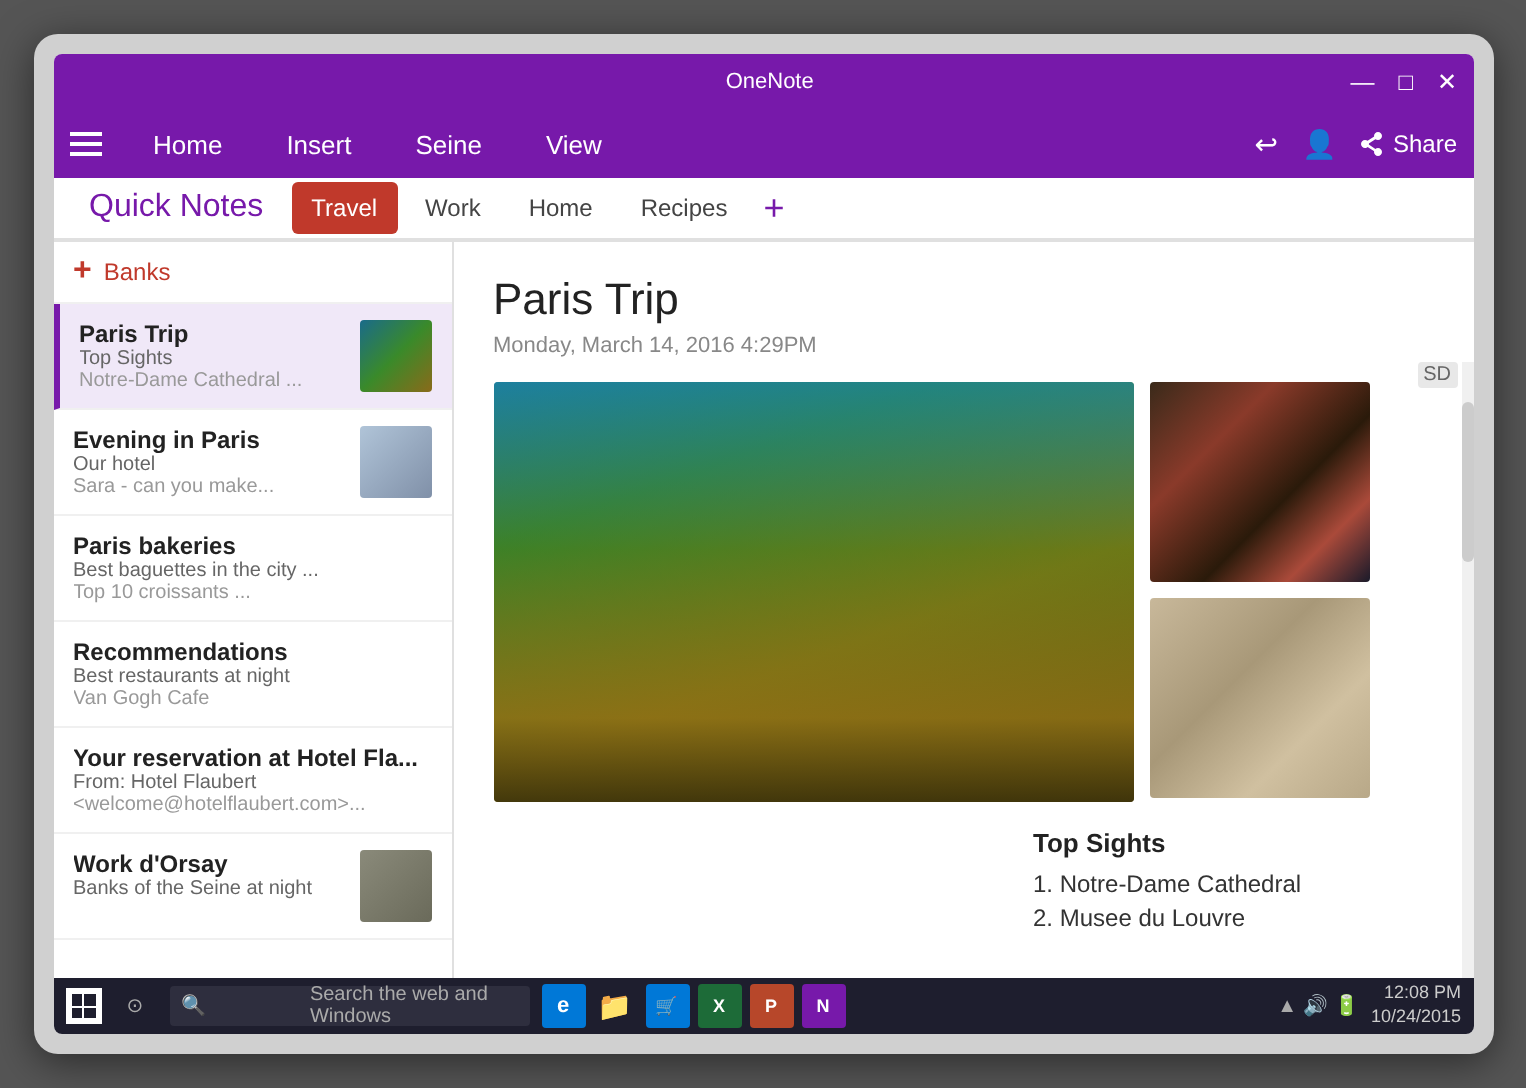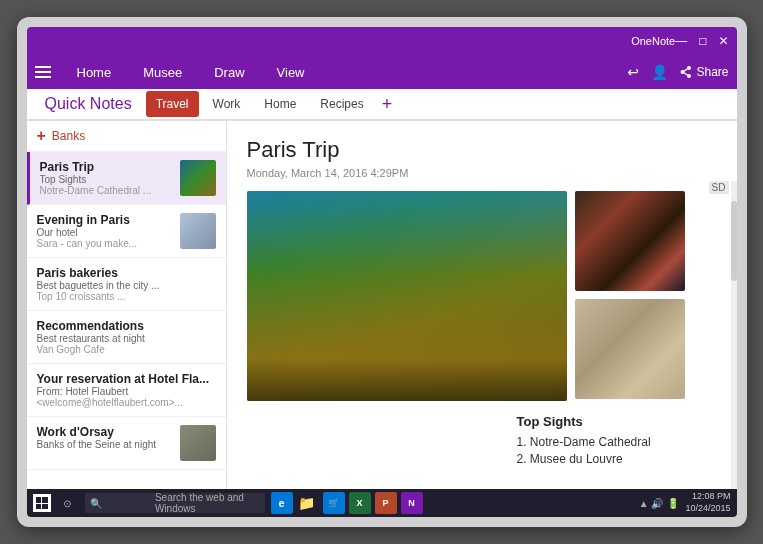--- a/index.html
+++ b/index.html
@@ -36,21 +36,21 @@
       height: 28px;
       display: flex;
       align-items: center;
       justify-content: space-between;
       padding: 0 8px;
     }
     .title-bar-center {
       color: #fff;
       font-size: 11px;
       flex: 1;
-      text-align: right;
+      text-align: center;
     }
     .title-bar-controls {
       display: flex;
       gap: 12px;
       align-items: center;
     }
     .title-bar-controls span {
       color: #fff;
       font-size: 12px;
       cursor: pointer;
@@ -423,22 +423,22 @@
     </div>
 
     <div class="menu-bar">
       <div class="menu-bar-left">
         <div class="hamburger">
           <span></span>
           <span></span>
           <span></span>
         </div>
         <span class="menu-item">Home</span>
-        <span class="menu-item">Musee</span>
-        <span class="menu-item">Draw</span>
+        <span class="menu-item">Insert</span>
+        <span class="menu-item">Seine</span>
         <span class="menu-item">View</span>
       </div>
       <div class="menu-bar-right">
         <span class="undo-icon">↩</span>
         <span class="icon-btn">👤</span>
         <span class="share-btn">
           <svg width="12" height="12" viewBox="0 0 12 12">
               <path d="M9 8c-.5 0-1 .2-1.3.5L4.4 6.3c0-.1.1-.2.1-.3s0-.2-.1-.3l3.3-2.1C8 3.8 8.5 4 9 4c1.1 0 2-.9 2-2S10.1 0 9 0 7 .9 7 2c0 .1 0 .2.1.3L3.8 4.4C3.5 4.2 3 4 2.5 4 1.4 4 .5 4.9.5 6S1.4 8 2.5 8c.5 0 1-.2 1.3-.5l3.3 2.1c0 .1-.1.2-.1.4 0 1.1.9 2 2 2s2-.9 2-2-.9-2-2-2z" fill="white"></path>
             </svg>
           <span>Share</span>

